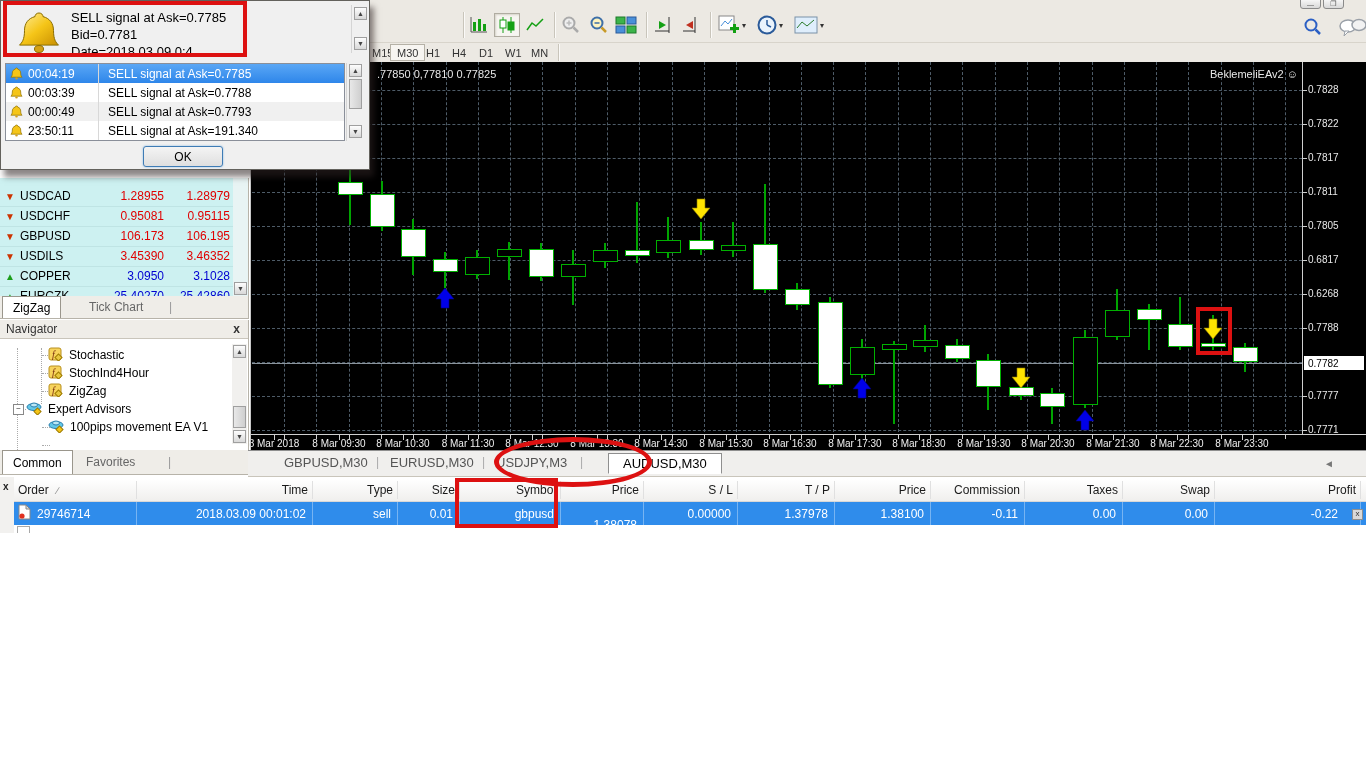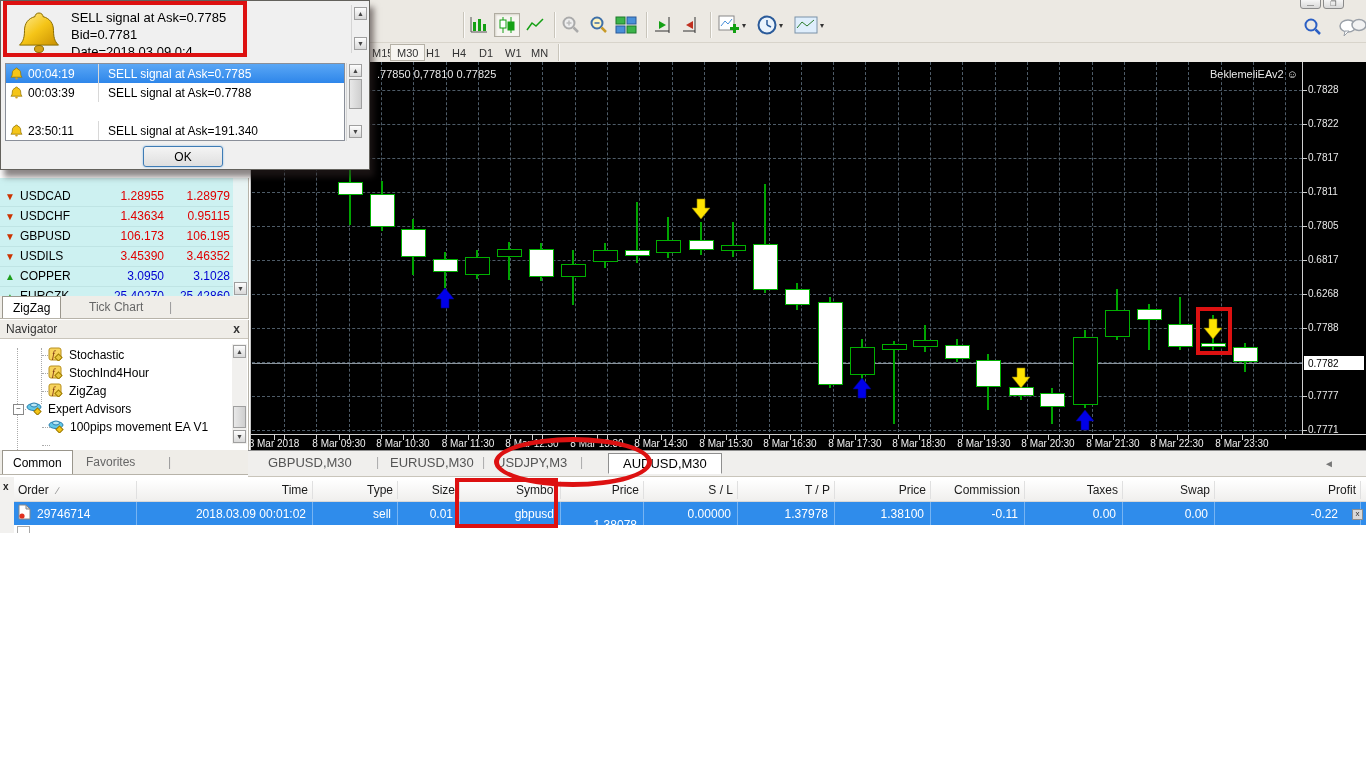--- a/index.html
+++ b/index.html
@@ -221,21 +221,21 @@
         <div style="position: absolute; left: 0px; top: 0px; width: 233px; height: 8px; background: rgb(205, 241, 241);"></div>
         <div class="mw-row" style="top: 8px;">
           <div class="mw-arrow" style="color: rgb(204, 51, 0);">▼</div>
           <div class="mw-sym">USDCAD</div>
           <div class="mw-num" style="color: rgb(224, 0, 0);">1.28955</div>
           <div class="mw-num" style="color: rgb(224, 0, 0); margin-left: 4px;">1.28979</div>
         </div>
         <div class="mw-row" style="top: 28px;">
           <div class="mw-arrow" style="color: rgb(204, 51, 0);">▼</div>
           <div class="mw-sym">USDCHF</div>
-          <div class="mw-num" style="color: rgb(224, 0, 0);">1.43634</div>
+          <div class="mw-num" style="color: rgb(224, 0, 0);">0.95081</div>
           <div class="mw-num" style="color: rgb(224, 0, 0); margin-left: 4px;">0.95115</div>
         </div>
         <div class="mw-row" style="top: 48px;">
           <div class="mw-arrow" style="color: rgb(204, 51, 0);">▼</div>
           <div class="mw-sym">GBPUSD</div>
           <div class="mw-num" style="color: rgb(224, 0, 0);">106.173</div>
           <div class="mw-num" style="color: rgb(224, 0, 0); margin-left: 4px;">106.195</div>
         </div>
         <div class="mw-row" style="top: 68px;">
           <div class="mw-arrow" style="color: rgb(204, 51, 0);">▼</div>
@@ -559,21 +559,21 @@
         <div class="ttick" style="left: 970.7px;"></div>
         <div class="ttick" style="left: 1003px;"></div>
         <div class="ttick" style="left: 1035.3px;"></div>
       </div>
     <div style="position:absolute;left:0;top:0;width:1px;height:388px;background:#c8c8c8"></div>
     <div style="position:absolute;left:1052px;top:0;width:1px;height:372px;background:#cfcfcf"></div>
   </div>
 
   <div class="abs" id="tabbar">
     <div style="position:absolute;right:32px;top:7px;color:#777;font-size:10px">◄</div>
-  <div class="ctab" style="left: 20px;">GBPUSD,M30</div>
+  <div class="ctab" style="left: 36px;">GBPUSD,M30</div>
       <div class="ctab-sep" style="left: 128px;">|</div>
       <div class="ctab" style="left: 142px;">EURUSD,M30</div>
       <div class="ctab-sep" style="left: 234px;">|</div>
       <div class="ctab" style="left: 248px;">USDJPY,M3</div>
       <div class="ctab-sep" style="left: 332px;">|</div>
       <div class="ctab active" style="left: 360px;">AUDUSD,M30</div>
     </div>
 
   <div class="abs" id="terminal">
     <div id="term-strip">
@@ -686,20 +686,29 @@
         </div>
         <div class="al-row" style="top: 19px; background: rgb(255, 255, 255);">
           <span class="al-bell"><svg width="13" height="13">
               <path d="M6.5 1 c0.9 0 1.2 0.6 1.2 1.1 c2 0.6 3 2 3 4 c0 2.6 0.7 3.4 1.4 4.1 H0.9 c0.7-0.7 1.4-1.5 1.4-4.1 c0-2 1-3.4 3-4 C5.3 1.6 5.6 1 6.5 1 z" fill="#f5c518" stroke="#8a6d00" stroke-width="0.7"></path>
               <ellipse cx="6.5" cy="11.5" rx="1.3" ry="1" fill="#d4a017"></ellipse>
             </svg></span>
           <div class="al-colsep"></div>
           <span class="al-time">00:03:39</span>
           <span class="al-text">SELL signal at Ask=0.7788</span>
         </div>
+        <div class="al-row" style="top: 38px; background: rgb(240, 240, 240);">
+          <span class="al-bell"><svg width="13" height="13">
+              <path d="M6.5 1 c0.9 0 1.2 0.6 1.2 1.1 c2 0.6 3 2 3 4 c0 2.6 0.7 3.4 1.4 4.1 H0.9 c0.7-0.7 1.4-1.5 1.4-4.1 c0-2 1-3.4 3-4 C5.3 1.6 5.6 1 6.5 1 z" fill="#f5c518" stroke="#8a6d00" stroke-width="0.7"></path>
+              <ellipse cx="6.5" cy="11.5" rx="1.3" ry="1" fill="#d4a017"></ellipse>
+            </svg></span>
+          <div class="al-colsep"></div>
+          <span class="al-time">00:00:49</span>
+          <span class="al-text">SELL signal at Ask=0.7793</span>
+        </div>
         <div class="al-row" style="top: 57px; background: rgb(255, 255, 255);">
           <span class="al-bell"><svg width="13" height="13">
               <path d="M6.5 1 c0.9 0 1.2 0.6 1.2 1.1 c2 0.6 3 2 3 4 c0 2.6 0.7 3.4 1.4 4.1 H0.9 c0.7-0.7 1.4-1.5 1.4-4.1 c0-2 1-3.4 3-4 C5.3 1.6 5.6 1 6.5 1 z" fill="#f5c518" stroke="#8a6d00" stroke-width="0.7"></path>
               <ellipse cx="6.5" cy="11.5" rx="1.3" ry="1" fill="#d4a017"></ellipse>
             </svg></span>
           <div class="al-colsep"></div>
           <span class="al-time">23:50:11</span>
           <span class="al-text">SELL signal at Ask=191.340</span>
         </div>
       </div>

